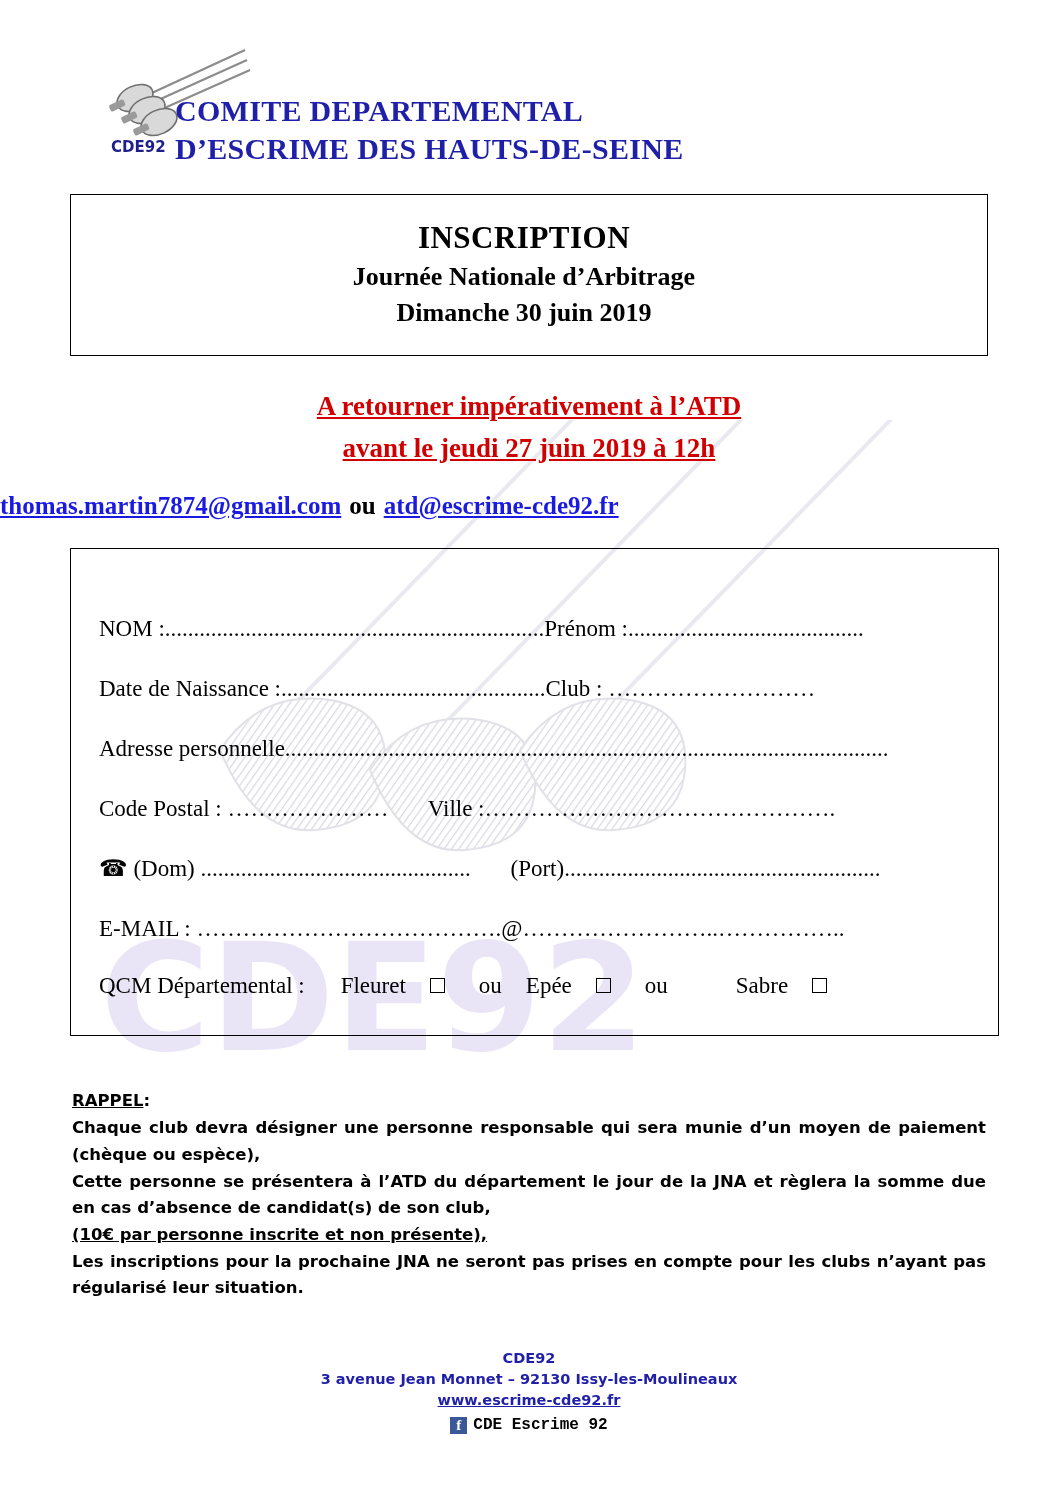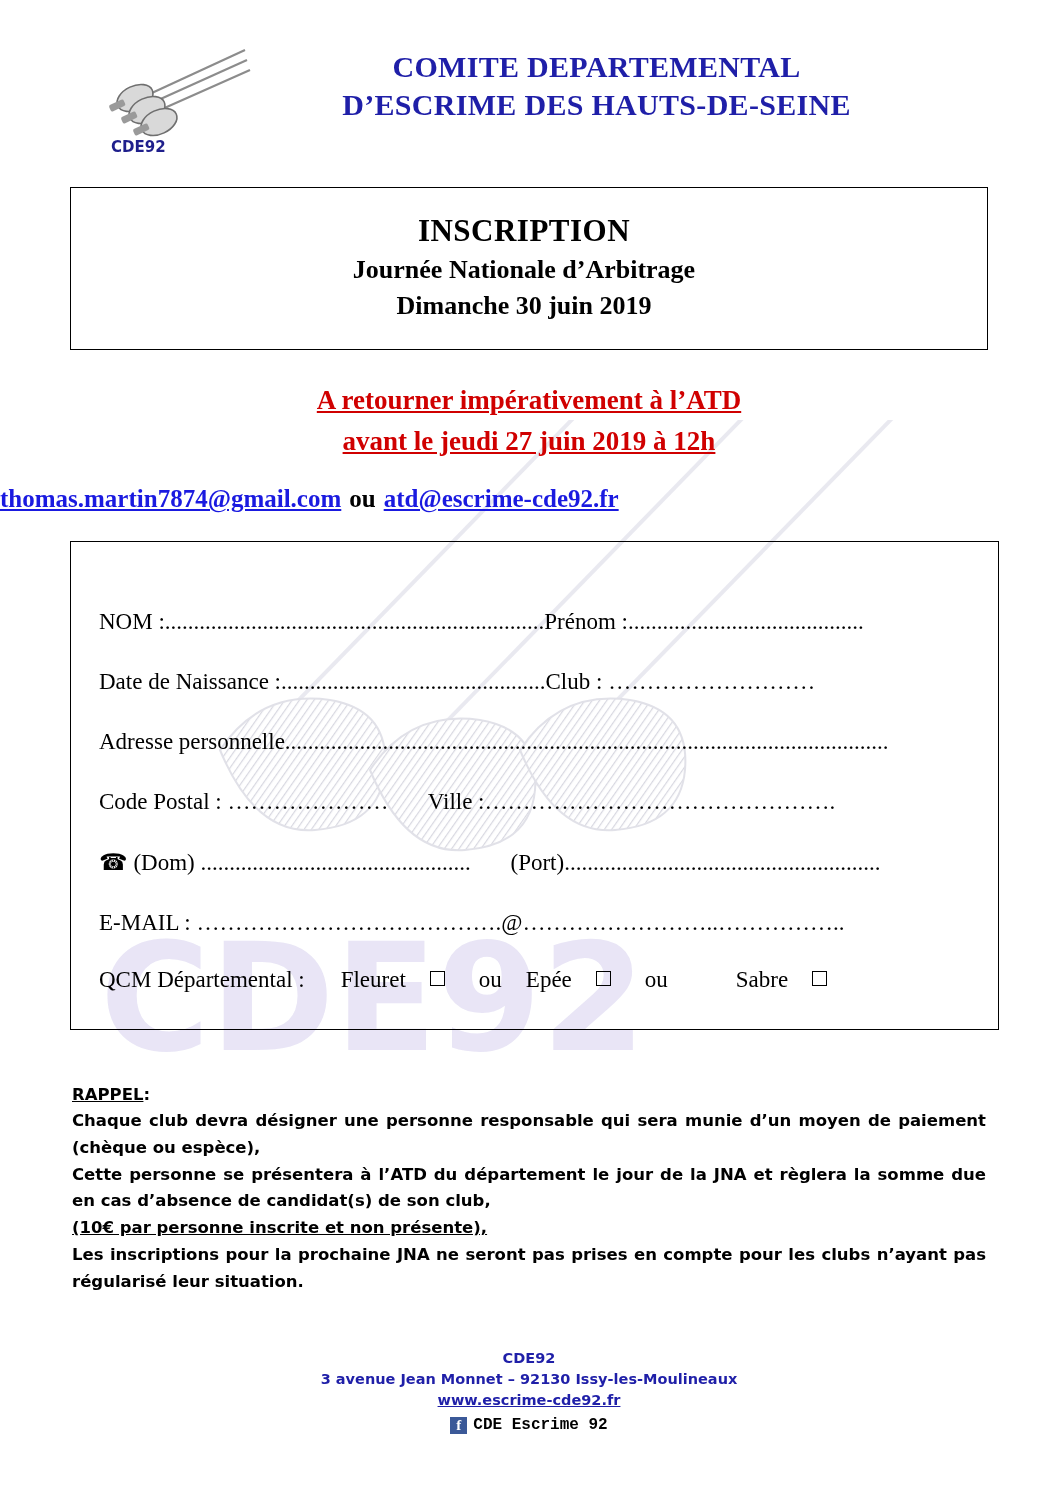--- a/index.html
+++ b/index.html
@@ -41,23 +41,24 @@
     align-items: flex-start;
     padding-top: 48px;
   }
   .logo-wrap {
     width: 200px;
     margin-left: 95px;
     flex: none;
   }
   .header-titles {
     flex: 1;
-    text-align: center;
+    text-align: left;
     margin-left: -120px;
     padding-right: 40px;
+    margin-top: 44px;
   }
   .header-titles .line {
     font-family: "Liberation Serif", serif;
     font-weight: bold;
     font-size: 30px;
     color: #1f1fa8;
     letter-spacing: 0.3px;
     line-height: 1.28;
   }
 

